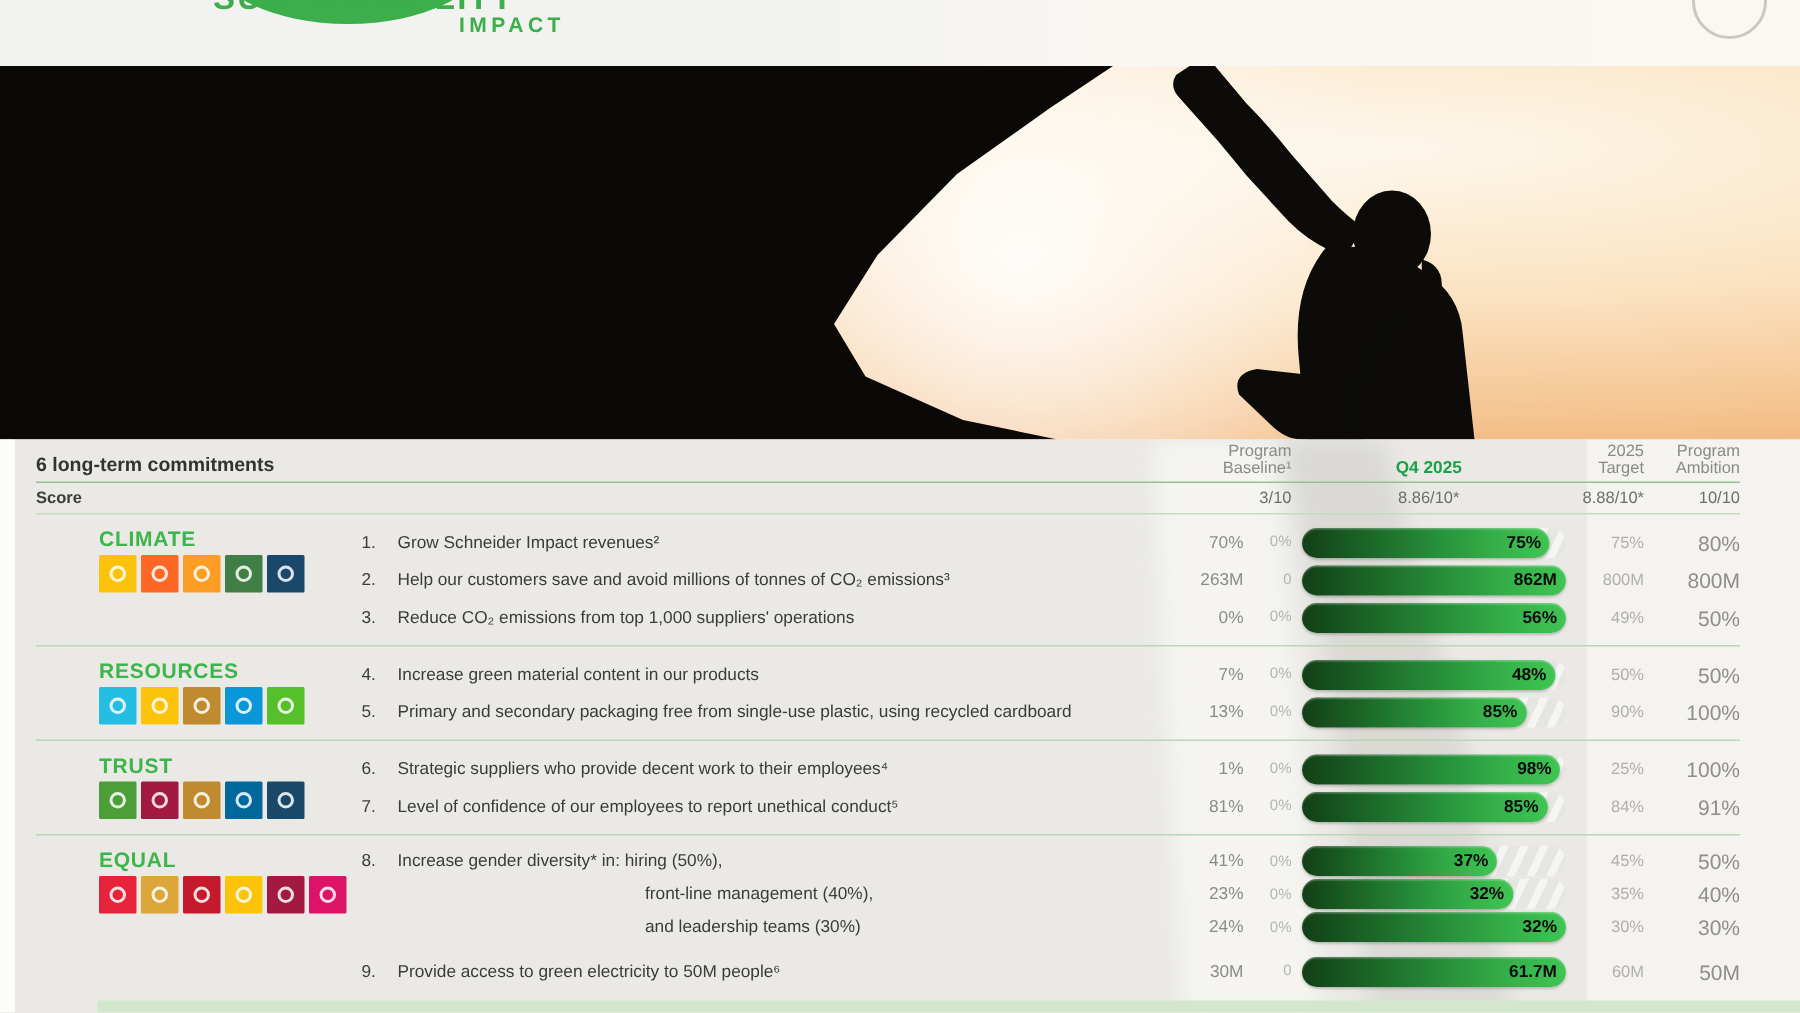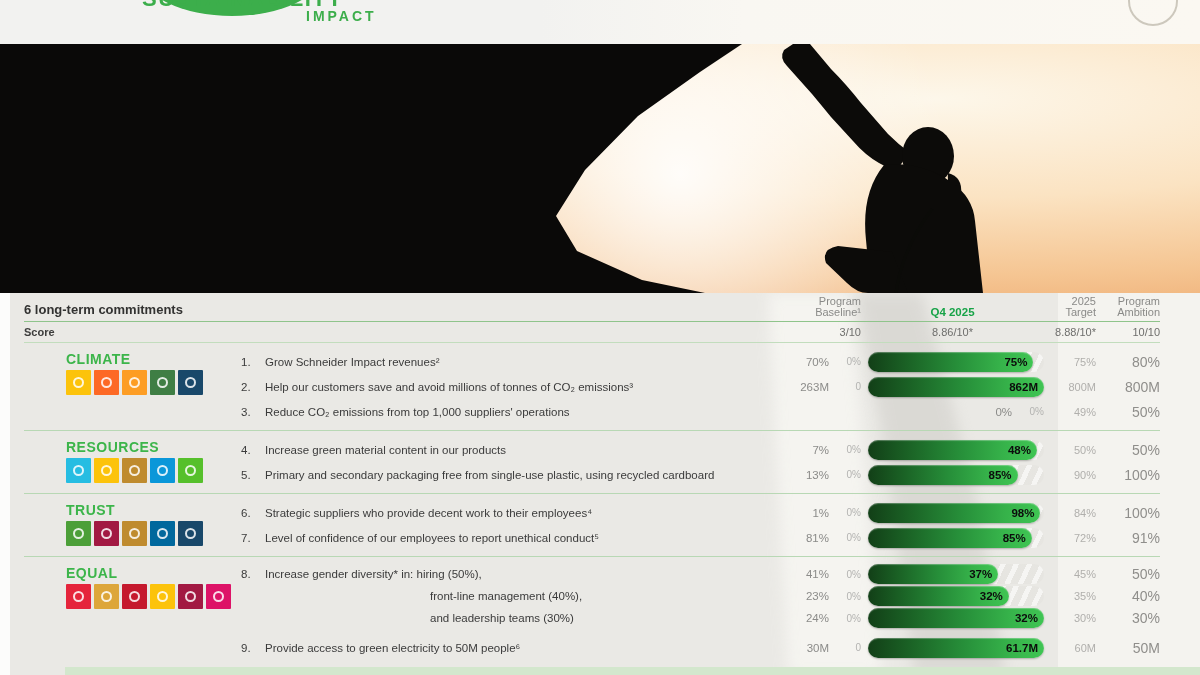--- a/index.html
+++ b/index.html
@@ -217,20 +217,25 @@
             </span>
           </span>
           <span class="c-target">800M</span>
           <span class="c-amb">800M</span>
         </div>
         <div class="krow">
           <span class="c-num">3.</span>
           <span class="c-text">Reduce CO₂ emissions from top 1,000 suppliers' operations</span>
           <span class="c-base">0%</span>
           <span class="c-zero">0%</span>
+          <span class="c-bar">
+            <span class="bar-fill" style="width: 100%;">
+              <span class="bar-label">56%</span>
+            </span>
+          </span>
           <span class="c-target">49%</span>
           <span class="c-amb">50%</span>
         </div>
       </div>
     </div>
 
     <div class="section">
       <div class="sec-left">
         <div class="sec-name">RESOURCES</div>
         <div class="sdg-row">
@@ -286,34 +291,34 @@
         <div class="krow">
           <span class="c-num">6.</span>
           <span class="c-text">Strategic suppliers who provide decent work to their employees⁴</span>
           <span class="c-base">1%</span>
           <span class="c-zero">0%</span>
           <span class="c-bar">
             <span class="bar-fill" style="width: 98%;">
               <span class="bar-label">98%</span>
             </span>
           </span>
-          <span class="c-target">84%</span>
+          <span class="c-target">25%</span>
           <span class="c-amb">100%</span>
         </div>
         <div class="krow">
           <span class="c-num">7.</span>
           <span class="c-text">Level of confidence of our employees to report unethical conduct⁵</span>
           <span class="c-base">81%</span>
           <span class="c-zero">0%</span>
           <span class="c-bar">
             <span class="bar-fill" style="width: 93%;">
               <span class="bar-label">85%</span>
             </span>
           </span>
-          <span class="c-target">72%</span>
+          <span class="c-target">84%</span>
           <span class="c-amb">91%</span>
         </div>
       </div>
     </div>
 
     <div class="section last">
       <div class="sec-left">
         <div class="sec-name">EQUAL</div>
         <div class="sdg-row">
             <span class="sdg" style="background: rgb(229, 36, 59);"></span>

